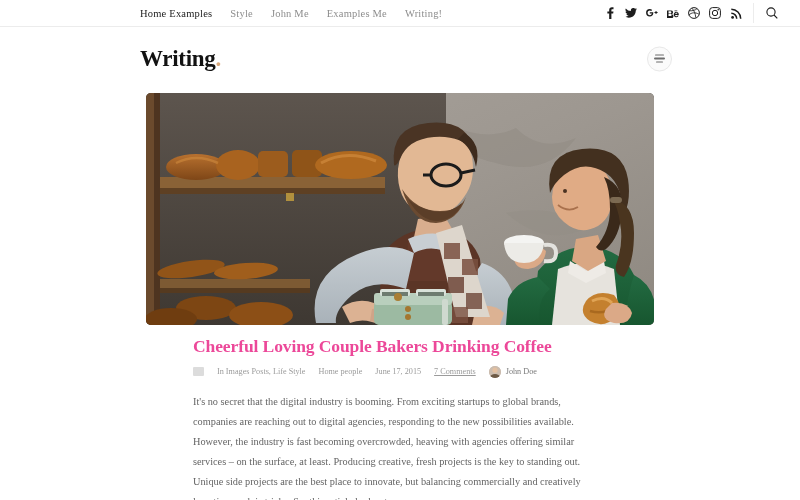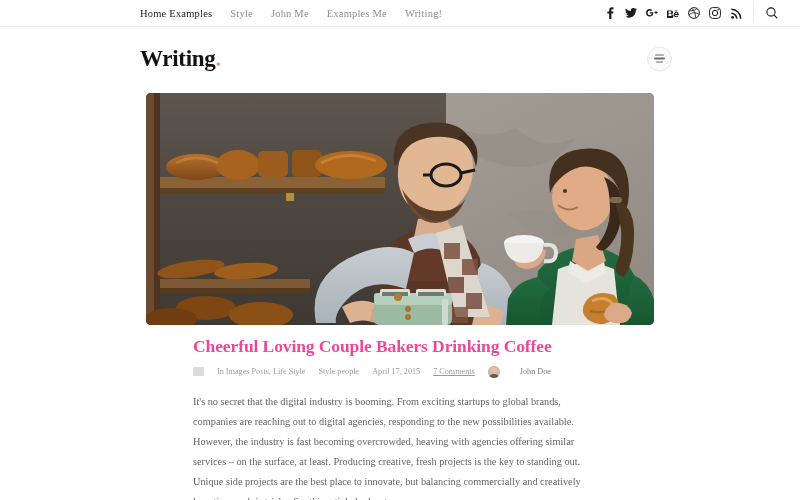--- a/index.html
+++ b/index.html
@@ -128,21 +128,21 @@
   }
   .meta .thumb-chip {
     width: 11px; height: 9px;
     background: #dcdcdc;
     border-radius: 1px;
     flex: none;
   }
   .meta .cat { cursor: pointer; }
   .meta .tags { cursor: pointer; }
   .meta .comments { text-decoration: underline; cursor: pointer; }
-  .meta .author-wrap { display: flex; align-items: center; gap: 20px; }
+  .meta .author-wrap { display: flex; align-items: center; gap: 5px; }
   .meta .avatar {
     width: 12px; height: 12px; border-radius: 50%;
     overflow: hidden; flex: none; background: #c8b9ad;
   }
   .meta .avatar svg { display: block; width: 100%; height: 100%; }
   .meta .author-name { color: #7a7a7a; cursor: pointer; }
 
   .excerpt {
     margin-top: 14px;
     font-family: "Liberation Serif", serif;
@@ -376,22 +376,22 @@
       <path d="M466 210 q16 -2 20 10 q-2 12 -18 10 q-14 -4 -8 -14z" fill="#dba987"></path>
     </svg>
   </div>
 
   <div class="article">
     <h1 class="post-title">Cheerful Loving Couple Bakers Drinking Coffee</h1>
 
     <div class="meta">
       <span class="thumb-chip"></span>
       <span class="cat">In Images Posts, Life Style</span>
-      <span class="tags">Style people</span>
-      <span class="date">April 17, 2015</span>
+      <span class="tags">Home people</span>
+      <span class="date">June 17, 2015</span>
       <span class="comments">7 Comments</span>
       <span class="author-wrap">
         <span class="avatar">
           <svg viewBox="0 0 12 12">
               <rect width="12" height="12" fill="#cbbcae"></rect>
               <circle cx="6" cy="4.2" r="2.6" fill="#e3c0a1"></circle>
               <path d="M0 12 q2-4 6-4 q4 0 6 4z" fill="#6d5a46"></path>
             </svg>
         </span>
         <span class="author-name">John Doe</span>

